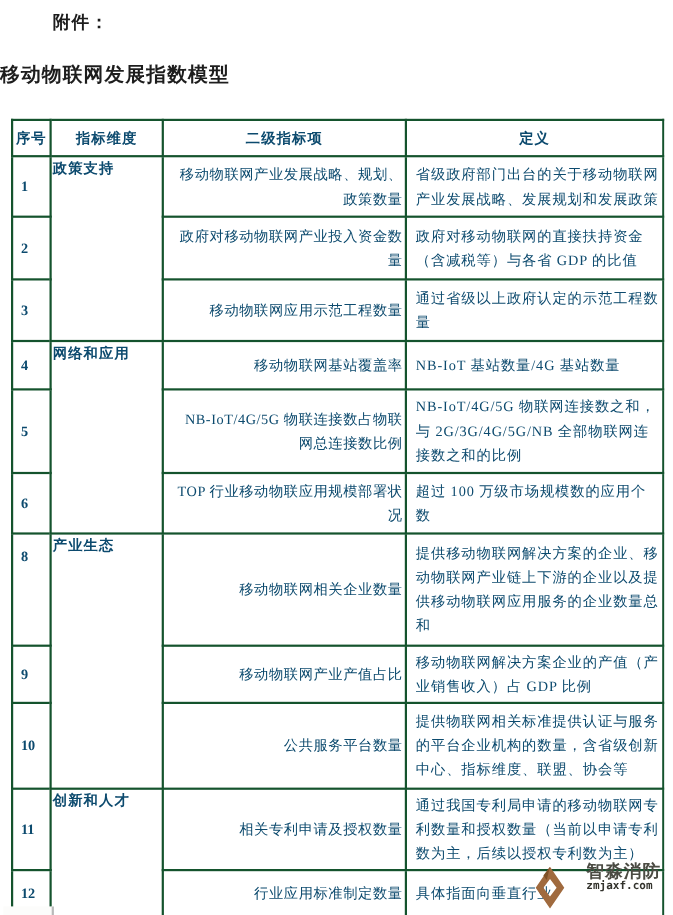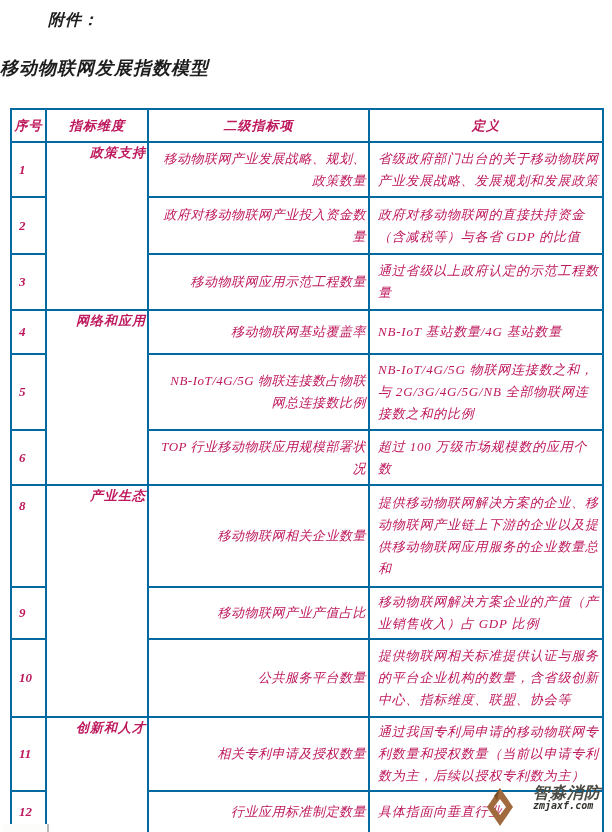--- a/index.html
+++ b/index.html
@@ -1,43 +1,43 @@
 <!DOCTYPE html>
 <html style="--wm-text: #4b4b43; --wm-url: #32322c;"><head>
 <meta charset="utf-8">
 <style>
   html,body{margin:0;padding:0;background:#ffffff;}
   .page{
     position:relative;width:604px;height:832px;background:#ffffff;overflow:hidden;
-    font-family:"Liberation Serif","DejaVu Serif",serif;color:#1d1d1d;font-style:italic;
+    font-family:"Liberation Serif","DejaVu Serif",serif;color:#1d1d1d;
   }
   .attachment{
     position:absolute;left:48px;top:10px;font-size:16px;font-weight:bold;letter-spacing:1px;
   }
   .doc-title{
     position:absolute;left:0;top:56px;width:596px;
     font-size:18px;font-weight:bold;letter-spacing:1px;
   }
   table.index-table{
     position:absolute;left:10px;top:108px;width:592px;
     border-collapse:collapse;table-layout:fixed;
   }
   .index-table th,.index-table td{
-    border:2px solid #0369a1;font-size:13px;color:#be185d;
+    border:2px solid #14532d;font-size:13px;color:#0c4a6e;
     overflow:hidden;word-break:break-all;
   }
   .index-table th{
     font-weight:bold;text-align:center;vertical-align:middle;height:29px;letter-spacing:1px;
   }
   td.cell-num{
     font-weight:bold;text-align:left;padding-left:7px;vertical-align:middle;font-size:13px;
   }
   td.cell-num.top-align{vertical-align:top;padding-top:12px;}
   td.cell-dim{
-    font-weight:bold;text-align:right;vertical-align:top;letter-spacing:1px;
+    font-weight:bold;text-align:left;vertical-align:top;letter-spacing:1px;
   }
   td.cell-ind{
     vertical-align:middle;text-align:right;line-height:22px;letter-spacing:0.5px;
     padding:3px 2px 3px 10px;
   }
   td.cell-def{
     vertical-align:middle;text-align:left;line-height:22px;letter-spacing:0.8px;
     padding:3px 2px 3px 8px;
   }
   .watermark{

